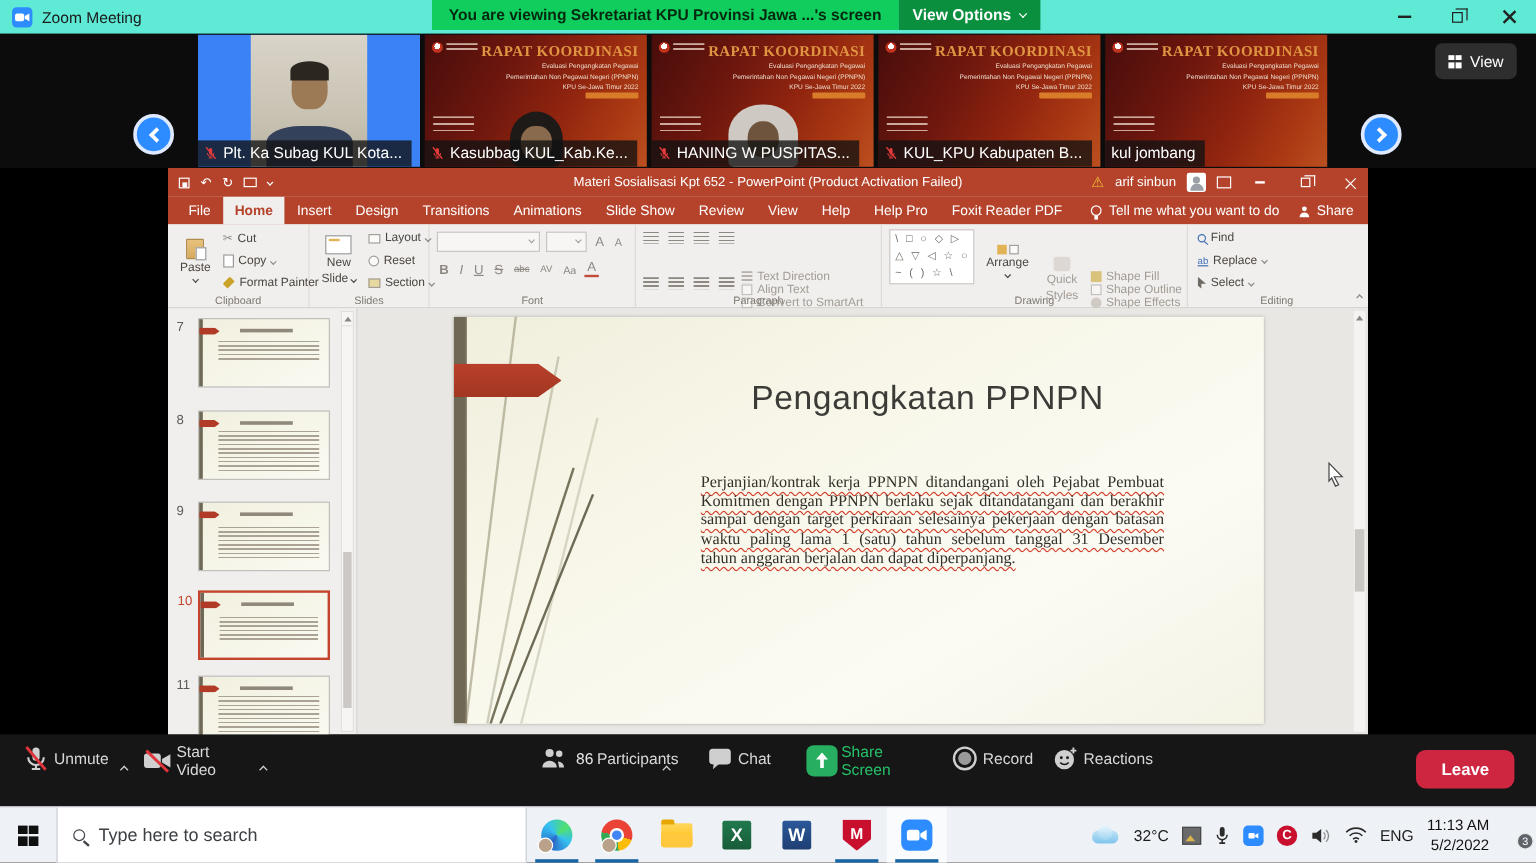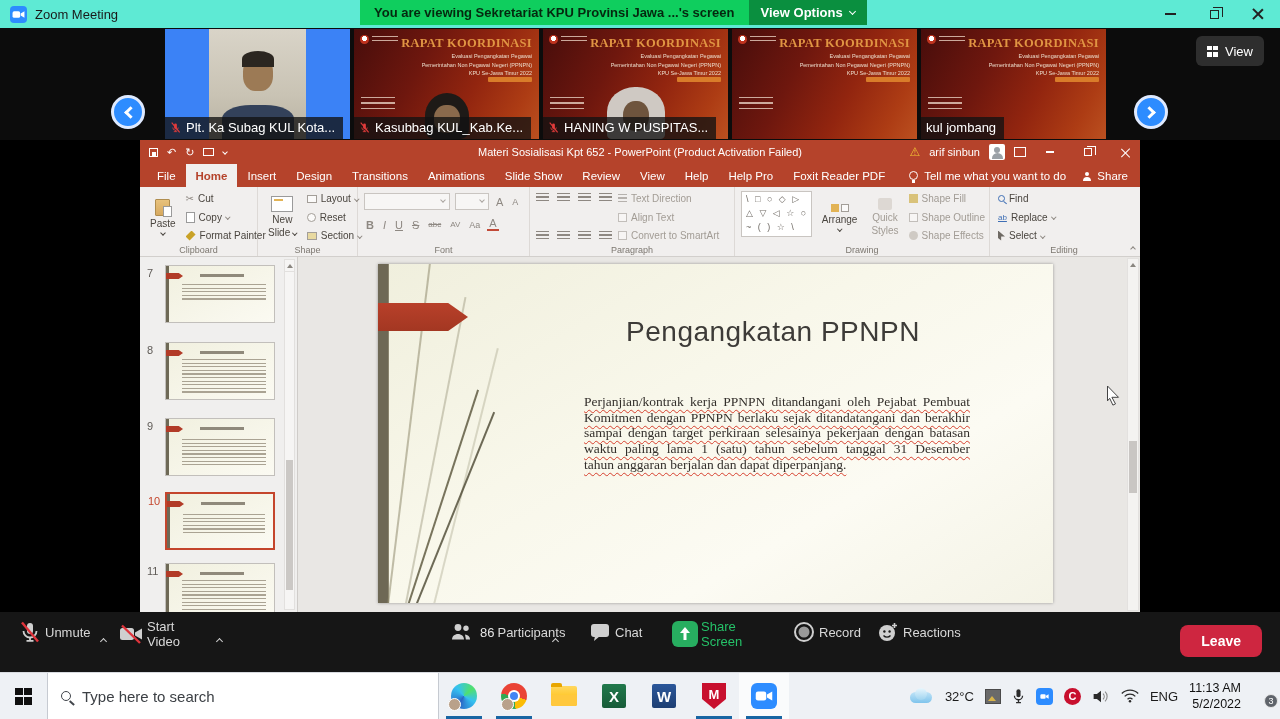--- a/index.html
+++ b/index.html
@@ -97,21 +97,21 @@
   .bigbtn { display:flex; flex-direction:column; align-items:center; justify-content:center; gap:2px; font-size:10px; padding:0 4px; cursor:pointer; }
   .rowcol { display:flex; flex-direction:column; justify-content:space-between; padding:2px 0; }
   .rbtn { display:flex; align-items:center; gap:4px; font-size:10px; cursor:pointer; white-space:nowrap; }
   .mi { width:11px; height:11px; flex:none; display:inline-block; }
   .mi-clip { background:linear-gradient(#e8c27c,#d7a95f); border:1px solid #b08d4e; border-radius:1px; position:relative; }
   .mi-clip::after { content:""; position:absolute; right:-3px; bottom:-2px; width:7px; height:9px; background:#fff; border:1px solid #9a9a9a; }
   .mi-page { background:#fff; border:1px solid #9a9a9a; }
   .mi-slide { width:22px; height:16px; background:#fff; border:1px solid #9a9a9a; position:relative; }
   .mi-slide::after { content:""; position:absolute; left:2px; top:2px; width:9px; height:2px; background:#e2b355; }
   .mi-sq { border:1px solid #a39e98; background:#fbfaf9; }
-  .graybtn { color:#a29c95; }
+  .graybtn { color:#a29c95;margin-top:32px; }
   .combo { width:86px; height:17px; border:1px solid #c9c5c1; background:#f7f6f5; position:relative; }
   .combo.small { width:34px; }
   .combo .cvd { position:absolute; right:4px; top:4px; width:4px; height:4px; color:#aaa5a0; }
   .fontrow { display:flex; align-items:center; gap:5px; }
   .fglyph { font-size:11px; color:#8e8882; padding:0 2px; cursor:pointer; }
   .fg-b { font-weight:bold; } .fg-i { font-style:italic; } .fg-u { text-decoration:underline; } .fg-s { text-decoration:line-through; }
   .licon { width:13px; height:10px; background:repeating-linear-gradient(180deg,#8e8882 0 1.3px, transparent 1.3px 3.3px); }
   .shapesbox { width:84px; height:46px; border:1px solid #c9c5c1; background:#fff; font-size:9px; color:#6f6a64; line-height:14px; padding-left:4px; letter-spacing:2px; overflow:hidden; }
   .editrow { display:flex; flex-direction:column; justify-content:space-between; padding:2px 0 2px 2px; }
   .mag { width:7px; height:7px; border:1.4px solid #3f6fb5; border-radius:50%; position:relative; display:inline-block; }
@@ -313,20 +313,29 @@
         <i class="bars"></i>
       </span>
     <div class="vbg-title">RAPAT KOORDINASI</div>
     <div class="vbg-sub">
       <div>Evaluasi Pengangkatan Pegawai</div>
         <div>Pemerintahan Non Pegawai Negeri (PPNPN)</div>
         <div>KPU Se-Jawa Timur 2022</div>
     </div>
     <i class="vbg-chip"></i>
       <i class="vbg-foot"></i>
+    <div class="nametag">
+      <svg width="11" height="11" viewBox="0 0 16 16">
+          <path d="M8 2a2 2 0 0 1 2 2v4a2 2 0 0 1-4 0V4a2 2 0 0 1 2-2z" fill="#e23b3b"></path>
+          <path d="M4 8a4 4 0 0 0 8 0" stroke="#e23b3b" fill="none" stroke-width="1.2"></path>
+          <path d="M8 12v2M5.5 14h5" stroke="#e23b3b" stroke-width="1.2"></path>
+          <path d="M2.5 1l11.5 14" stroke="#e23b3b" stroke-width="1.6"></path>
+        </svg>
+      <span>KUL_KPU Kabupaten B...</span>
+    </div>
   </div>
 
   <div class="thumb vbg" style="left:921px">
     <span class="vbg-logo">
         <i class="dot"></i>
         <i class="bars"></i>
       </span>
     <div class="vbg-title">RAPAT KOORDINASI</div>
     <div class="vbg-sub">
       <div>Evaluasi Pengangkatan Pegawai</div>
@@ -452,21 +461,21 @@
           <div class="rbtn">
               <i class="mi mi-sq" style="width:9px;height:9px;border-radius:50%"></i>
               <span>Reset</span>
             </div>
           <div class="rbtn">
               <i class="mi mi-sq" style="width:10px;height:8px;background:#e8d9a0"></i>
               <span>Section</span>
               <i class="cvd" style="width:3.5px;height:3.5px;color:#8e8882"></i>
             </div>
         </div>
-        <span class="grp-label">Shape</span>
+        <span class="grp-label">Slides</span>
       </div>
 
       <div class="grp" style="width:172px;flex-direction:column;gap:8px;padding-top:6px">
         <div class="fontrow">
           <span class="combo">
               <i class="cvd"></i>
             </span>
           <span class="combo small">
               <i class="cvd"></i>
             </span>

